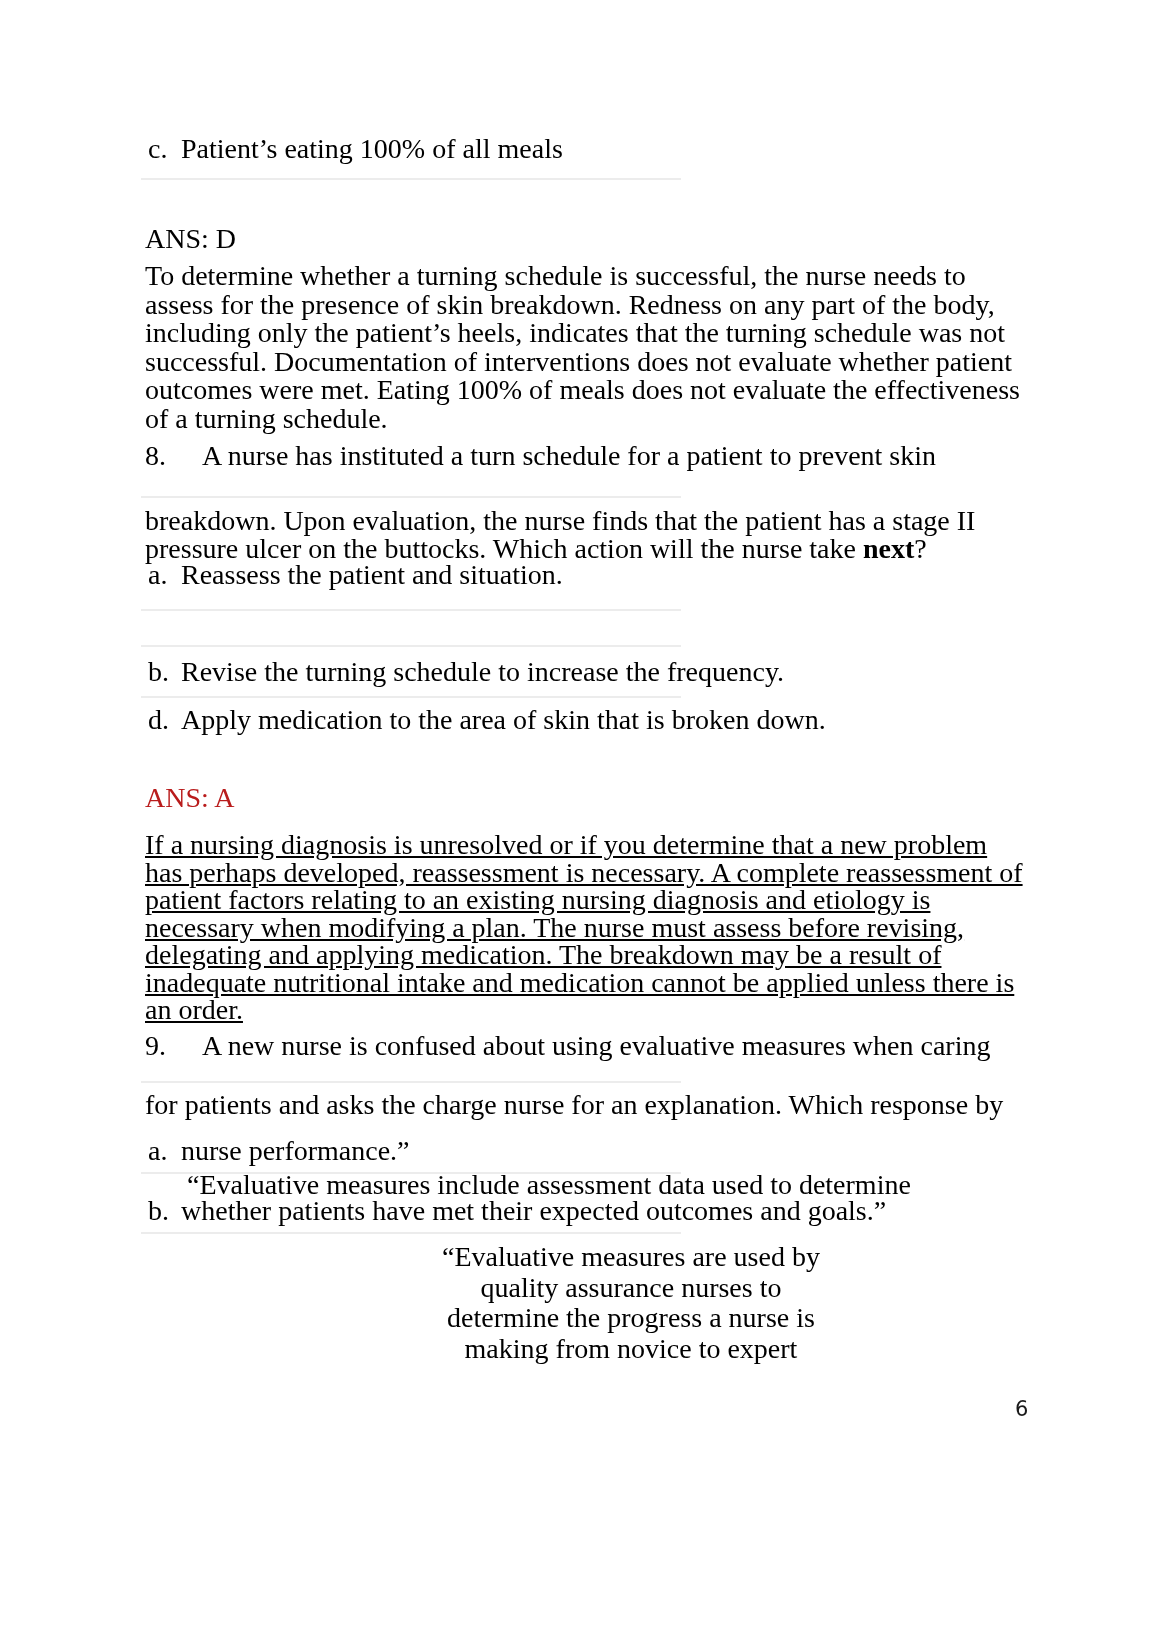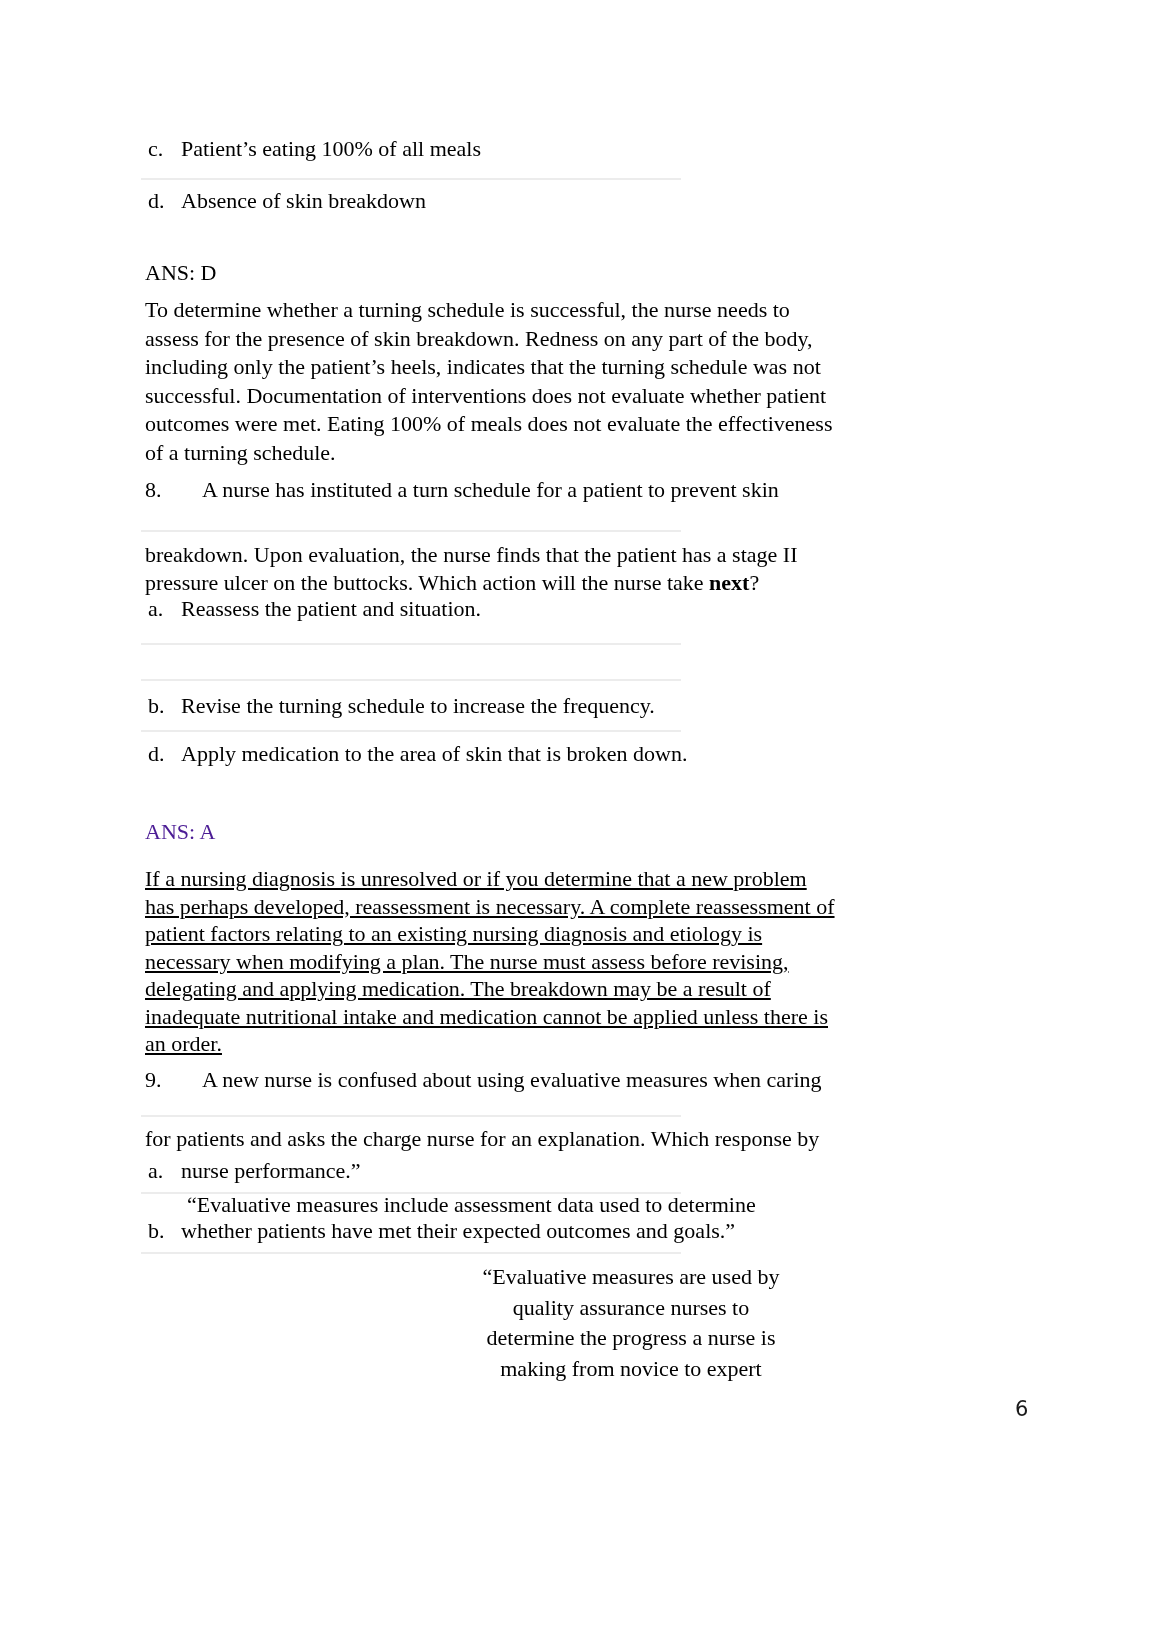--- a/index.html
+++ b/index.html
@@ -7,65 +7,62 @@
     width: 1157px; height: 1638px;
     background: #ffffff;
     font-family: "Liberation Serif", serif;
     color: #000000;
     position: relative;
     overflow: hidden;
   }
   .page { position: absolute; inset: 0; background: #ffffff; }
   .content {
     position: absolute; left: 145px; top: 0; width: 930px;
-    font-size: 22px; line-height: 28px;
+    font-size: 28px; line-height: 28px;
   }
   
   .rule { height: 0; border-top: 2px solid #ececec; width: 540px; margin-left: -4px; }
   
   .opt-row { line-height: 26px; padding-left: 3px; white-space: nowrap; }
   .opt-letter { display: inline-block; width: 33px; }
   
   .q-row { line-height: 28px; white-space: nowrap; }
   .q-num { display: inline-block; width: 57px; }
   .ans-label { line-height: 28px; }
-  .ans-red { color: #4c1d95; }
+  .ans-red { color: #b91c1c; }
   .para { white-space: pre-line; line-height: 28.5px; }
   .para7 { white-space: pre-line; line-height: 27.5px; text-decoration: underline; }
   .q-cont .line { line-height: 27.5px; white-space: nowrap; }
   .q-cont9 .line { line-height: 27.5px; white-space: nowrap; }
   .bold { font-weight: bold; }
   .indent-line { padding-left: 42px; line-height: 28px; white-space: nowrap; }
   .indent-para { padding-left: 42px; line-height: 30.5px; white-space: pre-line; text-align: center; }
   .page-number {
     position: absolute; left: 1015px; top: 1398px;
     font-family: "DejaVu Sans", sans-serif;
     font-size: 21px; line-height: 22px; color: #1a1a1a;
   }
   
   .mt136 { margin-top: 136px; } .mt16 { margin-top: 16px; } .mt8 { margin-top: 8px; }
   .mt45 { margin-top: 45px; }  .mt9  { margin-top: 9px; }  .mt26 { margin-top: 26px; }
   .mt0  { margin-top: 0; }     .mt21 { margin-top: 21px; } .mt34 { margin-top: 34px; }
   .mt12 { margin-top: 12px; }  .mtn3 { margin-top: -3px; } .mt11 { margin-top: 11px; }
   .mt51 { margin-top: 51px; }  .mt19 { margin-top: 19px; } .mt5  { margin-top: 8px; }
-  .mt6  { margin-top: 6px; }   .mtn1 { margin-top: -1px; }
+  .mt6  { margin-top: 20px; }   .mtn1 { margin-top: -1px; }
 </style>
 </head>
 <body>
 
 <div class="page">
   <div class="content">
 
     <div class="opt-row mt136">
       <span class="opt-letter">c.</span><span>Patient’s eating 100% of all meals</span>
     </div>
     <div class="rule mt16"></div>
-    <div class="opt-row mt8">
-      <span class="opt-letter">d.</span><span>Absence of skin breakdown</span>
-    </div>
 
     <div class="ans-label mt45">ANS: D</div>
     <div class="para mt9">To determine whether a turning schedule is successful, the nurse needs to
 assess for the presence of skin breakdown. Redness on any part of the body,
 including only the patient’s heels, indicates that the turning schedule was not
 successful. Documentation of interventions does not evaluate whether patient
 outcomes were met. Eating 100% of meals does not evaluate the effectiveness
 of a turning schedule.</div>
 
     <div class="q-row mt9">

